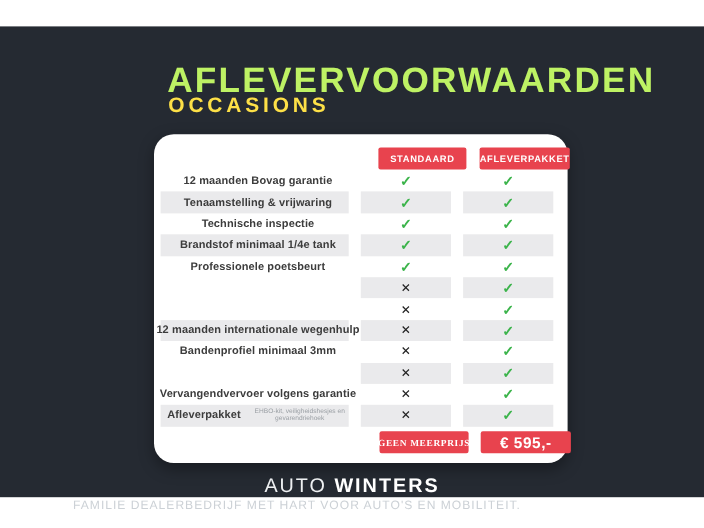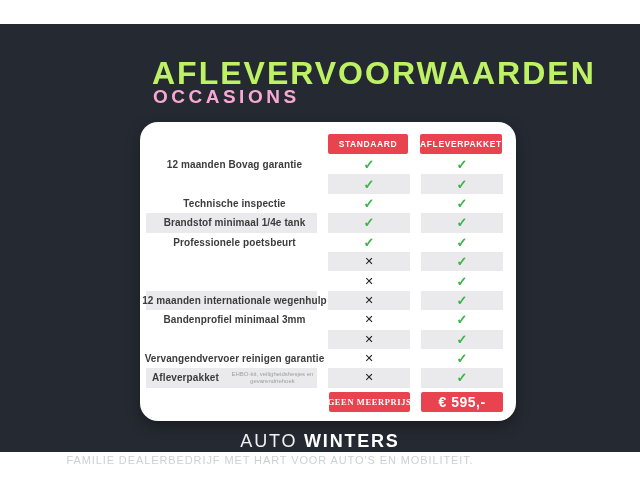--- a/index.html
+++ b/index.html
@@ -11,37 +11,38 @@
     background: #252a32;
   }
 
   .title {
     position: absolute; left: 152px; top: 31px;
     color: #bef264; font-size: 32px; font-weight: 700; letter-spacing: 2px;
     white-space: nowrap;
   }
   .subtitle {
     position: absolute; left: 153px; top: 62px;
-    color: #f9a8d4; font-size: 19px; font-weight: 700; letter-spacing: 3.5px;
+    color: #fde047; font-size: 19px; font-weight: 700; letter-spacing: 3.5px;
     white-space: nowrap;
   }
 
   .card {
     position: absolute; left: 140px; top: 98px; width: 376px; height: 299px;
     background: #ffffff; border-radius: 18px;
     box-shadow: 0 5px 14px rgba(0,0,0,0.35);
   }
 
   .btn {
     position: absolute; height: 20px;
     background: #e8434e; border-radius: 2px; border: none;
     color: #ffffff; font-family: "Liberation Sans", sans-serif;
     font-weight: 700; font-size: 8.5px; letter-spacing: 0.6px;
     display: flex; align-items: center; justify-content: center;
     white-space: nowrap;
+    margin-left: 16px;
   }
   .col-head-std { left: 188px; top: 12px; width: 80px; }
   .col-head-pak { left: 280px; top: 12px; width: 82px; }
 
   .rows { position: absolute; left: 0; top: 33px; width: 376px; }
   .row { position: relative; height: 19.4px; }
   .cell {
     position: absolute; top: 0; height: 100%;
     display: flex; align-items: center; justify-content: center;
   }
@@ -100,20 +101,24 @@
     </div>
     <div class="cell mark-cell std">
       <span class="mark check">✓</span>
     </div>
     <div class="cell mark-cell pak">
       <span class="mark check">✓</span>
     </div>
   </div>
 
   <div class="row">
+    <div class="cell label-cell">
+      <span class="row-label">Tenaamstelling &amp; vrijwaring</span>
+
+    </div>
     <div class="cell mark-cell std">
       <span class="mark check">✓</span>
     </div>
     <div class="cell mark-cell pak">
       <span class="mark check">✓</span>
     </div>
   </div>
 
   <div class="row">
     <div class="cell label-cell">
@@ -202,21 +207,21 @@
     <div class="cell mark-cell std">
       <span class="mark cross">✕</span>
     </div>
     <div class="cell mark-cell pak">
       <span class="mark check">✓</span>
     </div>
   </div>
 
   <div class="row">
     <div class="cell label-cell">
-      <span class="row-label">Vervangendvervoer reinigen garantie</span>
+      <span class="row-label">Vervangendvervoer volgens garantie</span>
 
     </div>
     <div class="cell mark-cell std">
       <span class="mark cross">✕</span>
     </div>
     <div class="cell mark-cell pak">
       <span class="mark check">✓</span>
     </div>
   </div>
 

